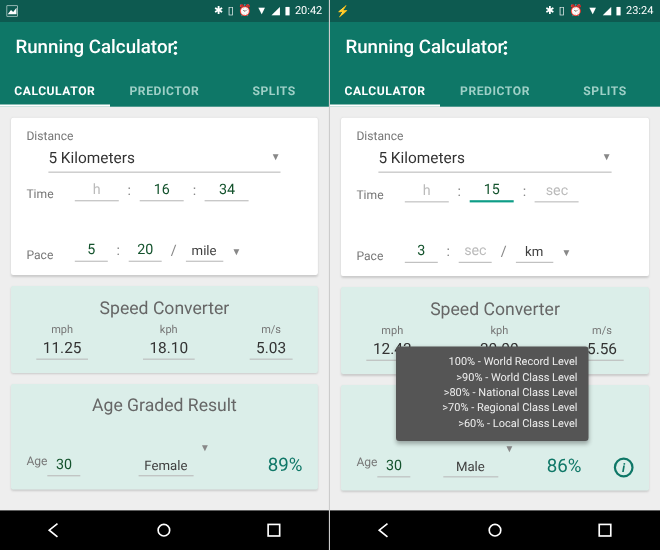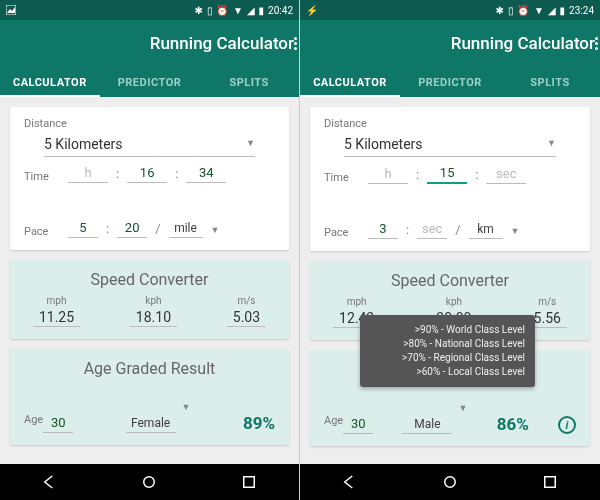--- a/index.html
+++ b/index.html
@@ -5,21 +5,21 @@
   * { box-sizing: border-box; margin: 0; padding: 0; font-family: Roboto, Arial, sans-serif; }
   body { width: 600px; height: 500px; background: #e8e8e8; display: flex; overflow: hidden; }
   .phone { width: 300px; height: 500px; background: #eee; position: relative; display: flex; flex-direction: column; }
   .phone.left { border-right: 1px solid #ccc; }
 
   .statusbar { height: 20px; background: #0d5a50; color: #fff; display: flex; align-items: center; justify-content: space-between; padding: 0 6px; font-size: 10px; }
   .statusbar .left-ic, .statusbar .right-ic { display: flex; align-items: center; gap: 4px; }
   .ic { width: 10px; height: 10px; display:inline-block; }
 
   .appbar { background: #0e7767; color: #fff; }
-  .appbar-top { height: 46px; display:flex; align-items:center; justify-content:flex-end; padding: 0 2px; }
+  .appbar-top { height: 46px; display:flex; align-items:center; justify-content:flex-start; padding: 0 14px; }
   .app-title { font-size: 17px; font-weight: 500; }
   .dots { display:flex; flex-direction:column; gap:2px; }
   .dots span { width:3px; height:3px; background:#fff; border-radius:50%; }
 
   .tabs { display:flex; }
   .tab { flex:1; text-align:center; padding:10px 0 8px; font-size:11px; font-weight:700; color:#9fd0c7; letter-spacing:0.5px; position:relative; }
   .tab.active { color:#fff; }
   .tab.active::after { content:""; position:absolute; left:0; right:0; bottom:0; height:2px; background:#fff; }
 
   .content { flex:1; padding:10px; display:flex; flex-direction:column; gap:10px; }
@@ -41,21 +41,21 @@
 
   .dropdown-line { border-bottom:1px solid #bbb; padding:4px 0; font-size:14px; color:#333; display:flex; justify-content:space-between; align-items:center; margin:2px 20px 6px; }
 
   .speed-row { display:flex; justify-content:space-around; text-align:center;gap:32px; }
   .speed-col { display:flex; flex-direction:column; }
   .speed-col .hdr { font-size:10px; color:#777; margin-bottom:2px; }
   .speed-col .val { font-size:14px; color:#333; border-bottom:1px solid #bbb; padding:1px 6px; }
 
   .age-row { display:flex; align-items:flex-end; justify-content:space-between; gap:8px; }
   .age-input { display:flex; flex-direction:row; }
-  .pct { font-size:17px; font-weight:700; color:#0e7767; }
+  .pct { font-size:17px; font-weight:400; color:#0e7767; }
   .info { width:18px;height:18px;border:2px solid #0e7767;border-radius:50%;display:flex;align-items:center;justify-content:center;font-size:11px;color:#0e7767;font-weight:bold;font-style:italic; }
 
   .navbar { height:36px; background:#000; display:flex; justify-content:space-around; align-items:center; }
   .nav-ic { width:18px; height:18px; }
 
   .tooltip { position:absolute; background:#555; color:#eee; font-size:10px; padding:8px 10px; border-radius:3px; line-height:1.4; box-shadow:0 2px 4px rgba(0,0,0,0.3); z-index:10; }
 </style>
 </head>
 <body>
 
@@ -243,20 +243,21 @@
           </div>
         <div style="display:flex;align-items:center;gap:4px">
             <div class="unit" style="min-width:50px">Male</div>
             <span class="caret">▼</span>
           </div>
         <div class="pct">86%</div>
         <div class="info">i</div>
       </div>
     </div>
     <div class="tooltip" style="left:60px; top:218px; width:175px; text-align:right;">
+      <div>100% - World Record Level</div>
       <div>&gt;90% - World Class Level</div>
       <div>&gt;80% - National Class Level</div>
       <div>&gt;70% - Regional Class Level</div>
       <div>&gt;60% - Local Class Level</div>
     </div>
   </div>
   <div class="navbar">
     <svg class="nav-ic" viewBox="0 0 24 24">
         <path d="M15 4 L5 12 L15 20" fill="none" stroke="#fff" stroke-width="2"></path>
       </svg>

